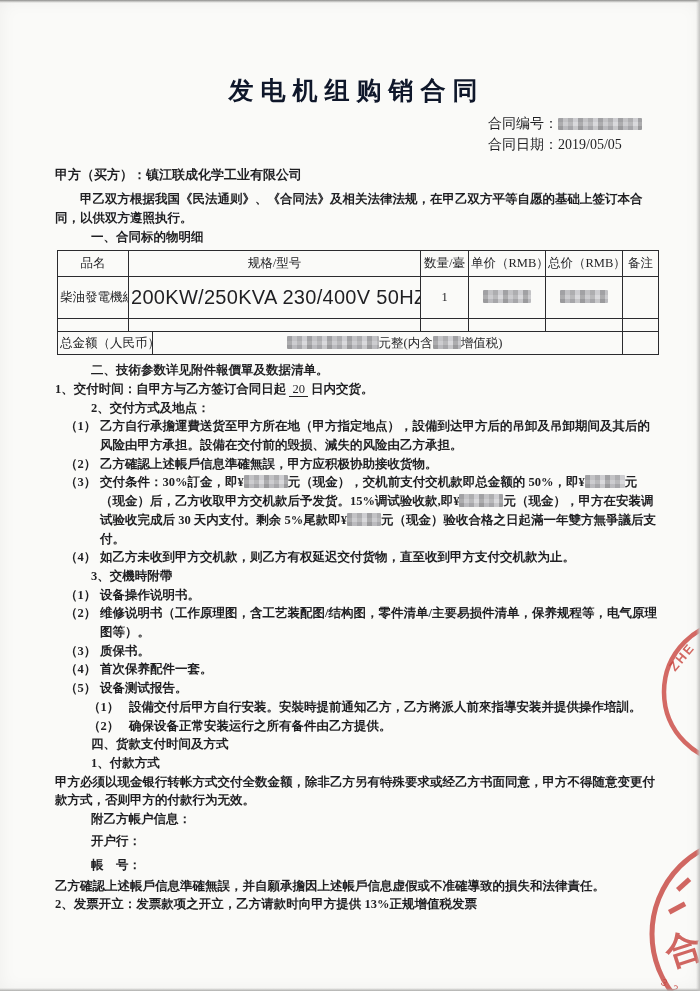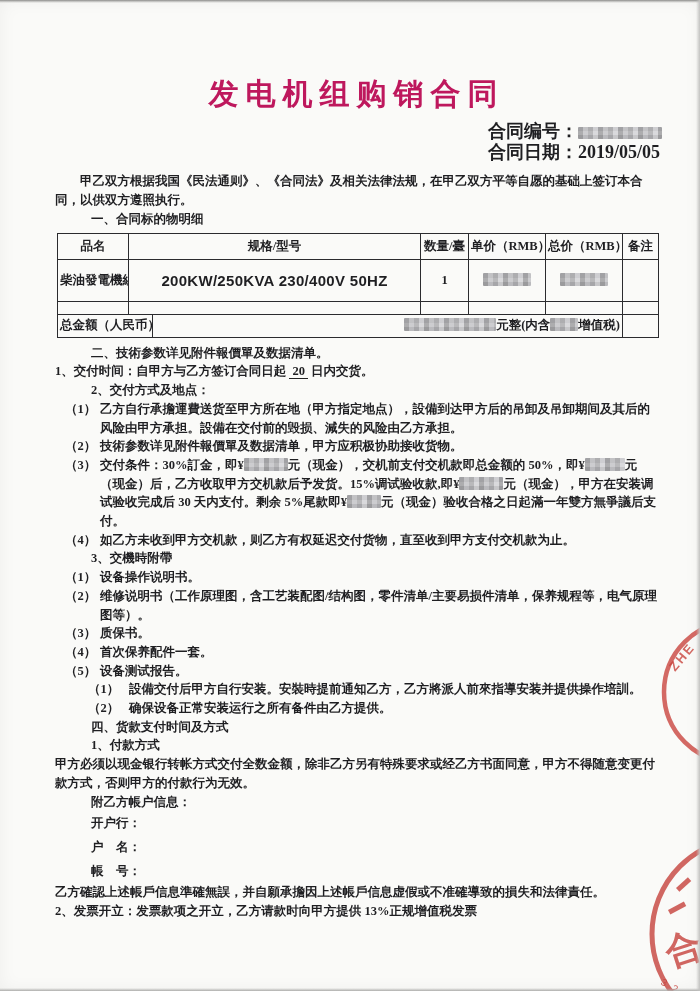--- a/index.html
+++ b/index.html
@@ -11,48 +11,48 @@
     box-shadow:inset 0 0 18px rgba(0,0,0,.05);
   }
   .top-edge{position:absolute;top:0;left:0;right:0;height:3px;
     background:linear-gradient(#8d8d8b,#d2d2d0 60%,rgba(210,210,208,0));z-index:5;}
   .bottom-edge{position:absolute;bottom:0;left:0;right:0;height:3px;
     background:linear-gradient(rgba(0,0,0,0),#aeaeac);z-index:5;}
   .right-edge{position:absolute;top:0;bottom:0;right:0;width:4px;
     background:linear-gradient(90deg,rgba(0,0,0,0),#c2c2c0);z-index:5;}
   .content{position:relative;padding:0 42px 0 55px;z-index:2;}
   h1{
-    margin:74px 0 0 0;text-align:center;font-size:30px;font-weight:700;
-    letter-spacing:7px;color:#be185d;
+    margin:74px 0 0 0;text-align:center;font-size:25px;font-weight:700;
+    letter-spacing:7px;color:#0f172a;
   }
-  .meta{width:162px;margin:6px 8px 9px auto;font-size:18px;font-weight:700;}
+  .meta{width:162px;margin:6px 8px 9px auto;font-size:14px;font-weight:400;}
   .meta-line{line-height:21px;white-space:nowrap;}
   .party{font-size:13px;font-weight:700;line-height:21.5px;}
   .parties{margin-top:7px;}
   .preamble{font-size:12.5px;font-weight:600;line-height:19px;text-indent:2em;margin-top:4px;}
   .line{font-size:12.5px;font-weight:600;line-height:18.7px;}
   .b{font-weight:700;margin-left:36px;}
   table{border-collapse:collapse;margin:4px 0 6px 2px;table-layout:fixed;width:601px;}
-  td,th{border:1.6px solid #2b2b2e;padding:0 2px;font-size:12.5px;font-weight:700;
+  td,th{border:1.6px solid #2b2b2e;padding:0 2px;font-size:12.5px;font-weight:400;
     text-align:center;overflow:hidden;white-space:nowrap;}
   th{height:25px;}
   .row-item td{height:41px;}
   .row-blank td{height:12px;}
   .row-total td{height:22px;}
-  .spec{font-family:"Liberation Sans","DejaVu Sans",sans-serif;font-size:15px;letter-spacing:.3px;}
-  .cell-left{text-align:right;padding-left:16px;}
+  .spec{font-family:"Liberation Sans","DejaVu Sans",sans-serif;font-size:20px;letter-spacing:.3px;}
+  .cell-left{text-align:center;padding-left:16px;}
   .redact{
     display:inline-block;height:13px;vertical-align:-2px;border-radius:1px;opacity:.9;
     background:
       repeating-linear-gradient(90deg, rgba(95,95,100,.45) 0 5px, rgba(175,175,180,.45) 5px 10px, rgba(125,125,130,.45) 10px 15px, rgba(205,205,210,.45) 15px 20px),
       repeating-linear-gradient(0deg, #b9b9bb 0 4px, #dededf 4px 8px, #c7c7c9 8px 13px);
   }
   .w28{width:28px;}.w34{width:34px;}.w40{width:40px;}.w44{width:44px;}
   .w48{width:48px;}.w84{width:84px;height:12px;}.w92{width:92px;}
-  .u{border-bottom:1.3px solid #222;padding:0 3px;font-weight:700;}
+  .u{border-bottom:1.3px solid #222;padding:0 3px;font-weight:400;}
   .sub{display:flex;margin-left:10px;}
   .sub .no{flex:0 0 35px;}
   .sub .txt{flex:1;}
   .sub2{margin-left:33px;}
   .sub2 .no{flex:0 0 41px;}
   .acct{line-height:24px;}
   .stamp{position:absolute;z-index:4;pointer-events:none;}
   .stamp-top{left:655px;top:612px;width:160px;height:160px;}
   .stamp-bottom{left:628px;top:826px;width:240px;height:240px;}
 </style>
@@ -85,20 +85,21 @@
     <div class="meta">
       <div class="meta-line">
         <span>合同编号：</span><span class="redact w84"></span>
       </div>
       <div class="meta-line">
         <span>合同日期：</span><span>2019/05/05</span>
       </div>
     </div>
 
     <div class="parties">
+      <div class="party">甲方（买方）：镇江联成化学工业有限公司</div>
     </div>
 
     <div class="preamble">甲乙双方根据我国《民法通则》、《合同法》及相关法律法规，在甲乙双方平等自愿的基础上签订本合同，以供双方遵照执行。</div>
 
     <div class="line b">一、合同标的物明细</div>
 
     <table>
       <colgroup>
         <col style="width:71px">
           <col style="width:24px">
@@ -148,21 +149,21 @@
     <div class="line"><span>1、交付时间：自甲方与乙方签订合同日起 </span><span class="u">20</span><span> 日内交货。</span></div>
 
     <div class="line b">2、交付方式及地点：</div>
 
     <div class="line sub">
       <span class="no">（1）</span>
       <span class="txt">乙方自行承擔運費送货至甲方所在地（甲方指定地点），設備到达甲方后的吊卸及吊卸期间及其后的风险由甲方承担。設備在交付前的毁损、減失的风险由乙方承担。</span>
     </div>
     <div class="line sub">
       <span class="no">（2）</span>
-      <span class="txt">技術参数详见附件報價單及数据清单，甲方应积极协助接收货物。</span>
+      <span class="txt">乙方確認上述帳戶信息準確無誤，甲方应积极协助接收货物。</span>
     </div>
     <div class="line sub">
       <span class="no">（3）</span>
       <span class="txt"><span>交付条件：30%訂金，即¥</span><span class="redact w44"></span><span>元（现金），交机前支付交机款即总金额的 50%，即¥</span><span class="redact w40"></span><span>元（现金）后，乙方收取甲方交机款后予发货。15%调试验收款,即¥</span><span class="redact w44"></span><span>元（现金），甲方在安装调试验收完成后 30 天内支付。剩余 5%尾款即¥</span><span class="redact w34"></span><span>元（现金）验收合格之日起滿一年雙方無爭議后支付。</span></span>
     </div>
     <div class="line sub">
       <span class="no">（4）</span>
       <span class="txt">如乙方未收到甲方交机款，则乙方有权延迟交付货物，直至收到甲方支付交机款为止。</span>
     </div>
 
@@ -195,19 +196,18 @@
     <div class="line sub sub2">
       <span class="no">（2）</span>
       <span class="txt">确保设备正常安装运行之所有备件由乙方提供。</span>
     </div>
 
     <div class="line b">四、货款支付时间及方式</div>
     <div class="line b">1、付款方式</div>
     <div class="line">甲方必须以现金银行转帐方式交付全数金额，除非乙方另有特殊要求或经乙方书面同意，甲方不得随意变更付款方式，否则甲方的付款行为无效。</div>
     <div class="line b">附乙方帳户信息：</div>
     <div class="line b acct">开户行：</div>
-    <div class="line b acct">户　名：</div>
     <div class="line b acct">帳　号：</div>
     <div class="line">乙方確認上述帳戶信息準確無誤，并自願承擔因上述帳戶信息虚假或不准確導致的損失和法律責任。</div>
     <div class="line">2、发票开立：发票款项之开立，乙方请款时向甲方提供 13%正规增值税发票</div>
 
   </div>
 </div>
 
 </body></html>

